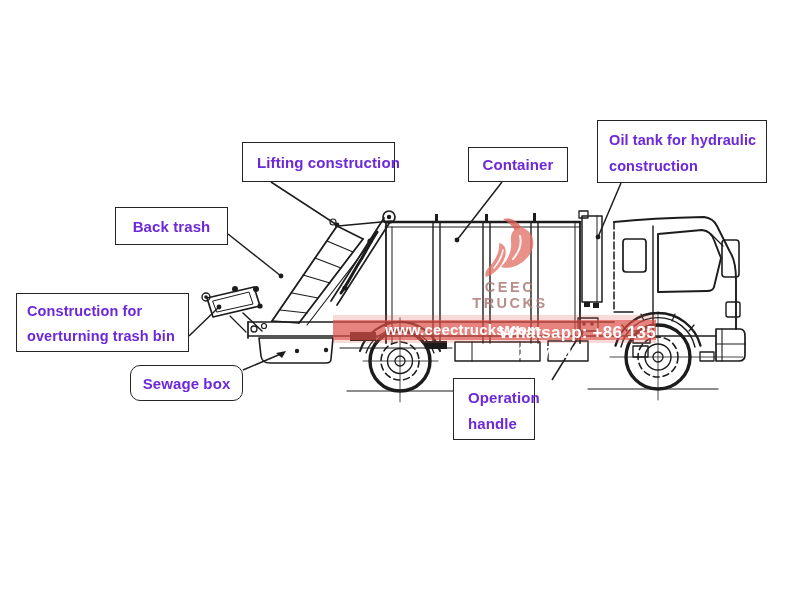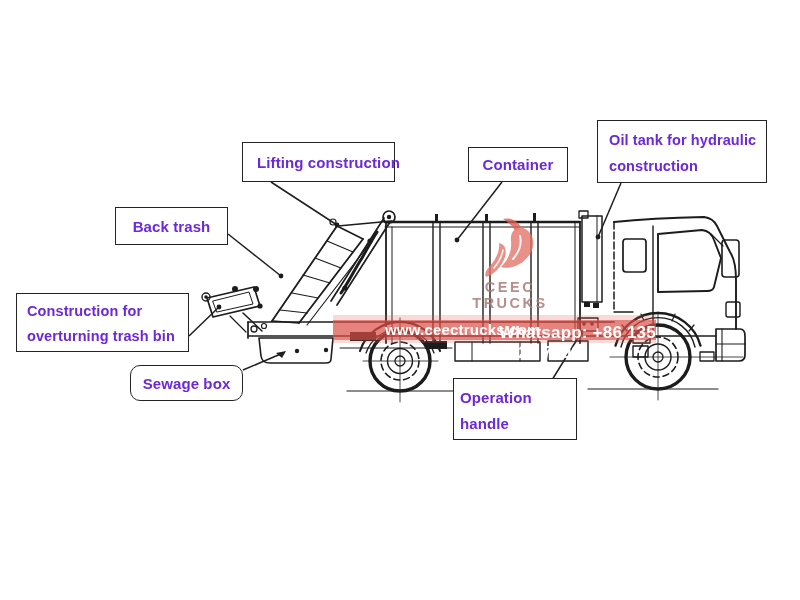--- a/index.html
+++ b/index.html
@@ -228,19 +228,19 @@
   <div class="callout c-lines" style="left:16px;top:293px;width:173px;height:59px;
        padding:5px 0 0 10px;line-height:25px;font-size:14.5px;">
     <span>Construction for</span>
     <span>overturning trash bin</span>
   </div>
 
   <div class="callout c-center" style="left:130px;top:365px;width:113px;height:36px;border-radius:10px;">
     <span>Sewage box</span>
   </div>
 
-  <div class="callout c-lines" style="left:453px;top:378px;width:124px;height:62px;
-       padding:6px 0 0 6px;line-height:26px;">
+  <div class="callout c-lines" style="left:453px;top:378px;width:82px;height:62px;
+       padding:6px 0 0 14px;line-height:26px;">
     <span>Operation</span>
     <span>handle</span>
   </div>
 
 </div>
 
 </body></html>

